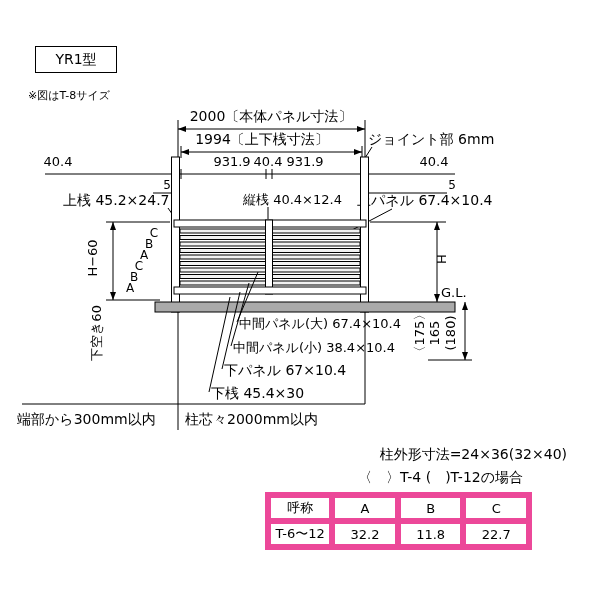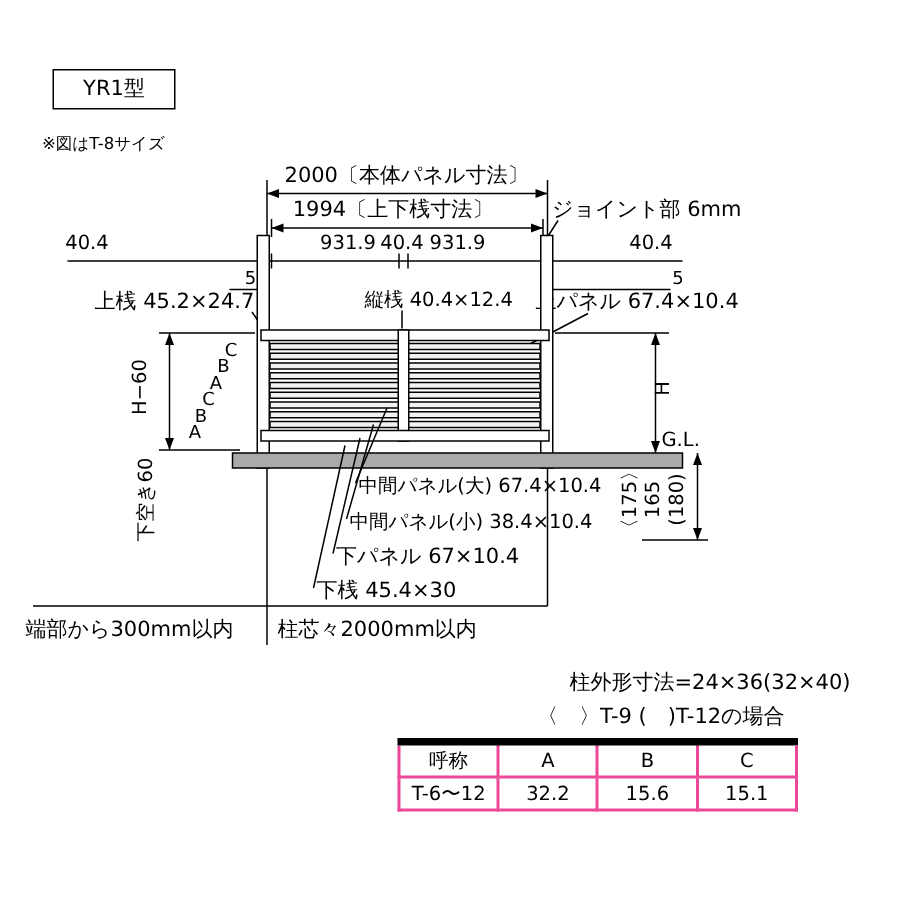--- a/index.html
+++ b/index.html
@@ -7,21 +7,21 @@
           font-family:"DejaVu Sans",sans-serif;color:#000;overflow:hidden;border-radius:29px;}
   .title-box{position:absolute;left:35px;top:46px;width:80px;height:25px;
              border:1.5px solid #000;text-align:center;line-height:25px;font-size:14px;}
   .note{position:absolute;left:28px;top:88px;font-size:11px;}
   svg{position:absolute;left:0;top:0;}
   svg text{font-family:"DejaVu Sans",sans-serif;fill:#000;}
   .footer1{position:absolute;right:33px;top:446px;font-size:14px;margin-left:44px;}
   .footer2{position:absolute;left:358px;top:469px;font-size:14px;}
   table.spec{position:absolute;left:265px;top:492px;width:267px;
              border-collapse:collapse;border-top:5px solid #000;font-size:13px;}
-  table.spec td{border:2px solid #ec4899;height:20px;text-align:center;padding:0 2px;}
+  table.spec td{border:6px solid #ec4899;height:20px;text-align:center;padding:0 2px;}
   table.spec td.c0{width:66px;}
   table.spec td.c{width:65px;}
 </style>
 </head>
 <body>
 
 <div class="canvas">
 
   <div class="title-box">
     <span>YR1型</span>
@@ -165,32 +165,32 @@
     <g stroke="#000" stroke-width="1">
       <line x1="178" y1="312" x2="178" y2="430"></line>
       <line x1="365" y1="312" x2="365" y2="404"></line>
       <line x1="22" y1="404" x2="365" y2="404"></line>
     </g>
     <text x="17" y="424" font-size="14">端部から300mm以内</text>
     <text x="185" y="424" font-size="14">柱芯々2000mm以内</text>
   </svg>
 
   <div class="footer1">柱外形寸法=24×36(32×40)</div>
-  <div class="footer2">〈　〉T-9 (　)T-12の場合</div>
+  <div class="footer2">〈　〉T-4 (　)T-12の場合</div>
 
   <table class="spec">
     <tbody>
       <tr>
         <td class="c0">呼称</td>
         <td class="c">A</td>
         <td class="c">B</td>
         <td class="c">C</td>
       </tr>
       <tr>
         <td>T-6〜12</td>
         <td>32.2</td>
-        <td>15.6</td>
-        <td>15.1</td>
+        <td>11.8</td>
+        <td>22.7</td>
       </tr>
     </tbody>
   </table>
 
 </div>
 
 </body></html>

